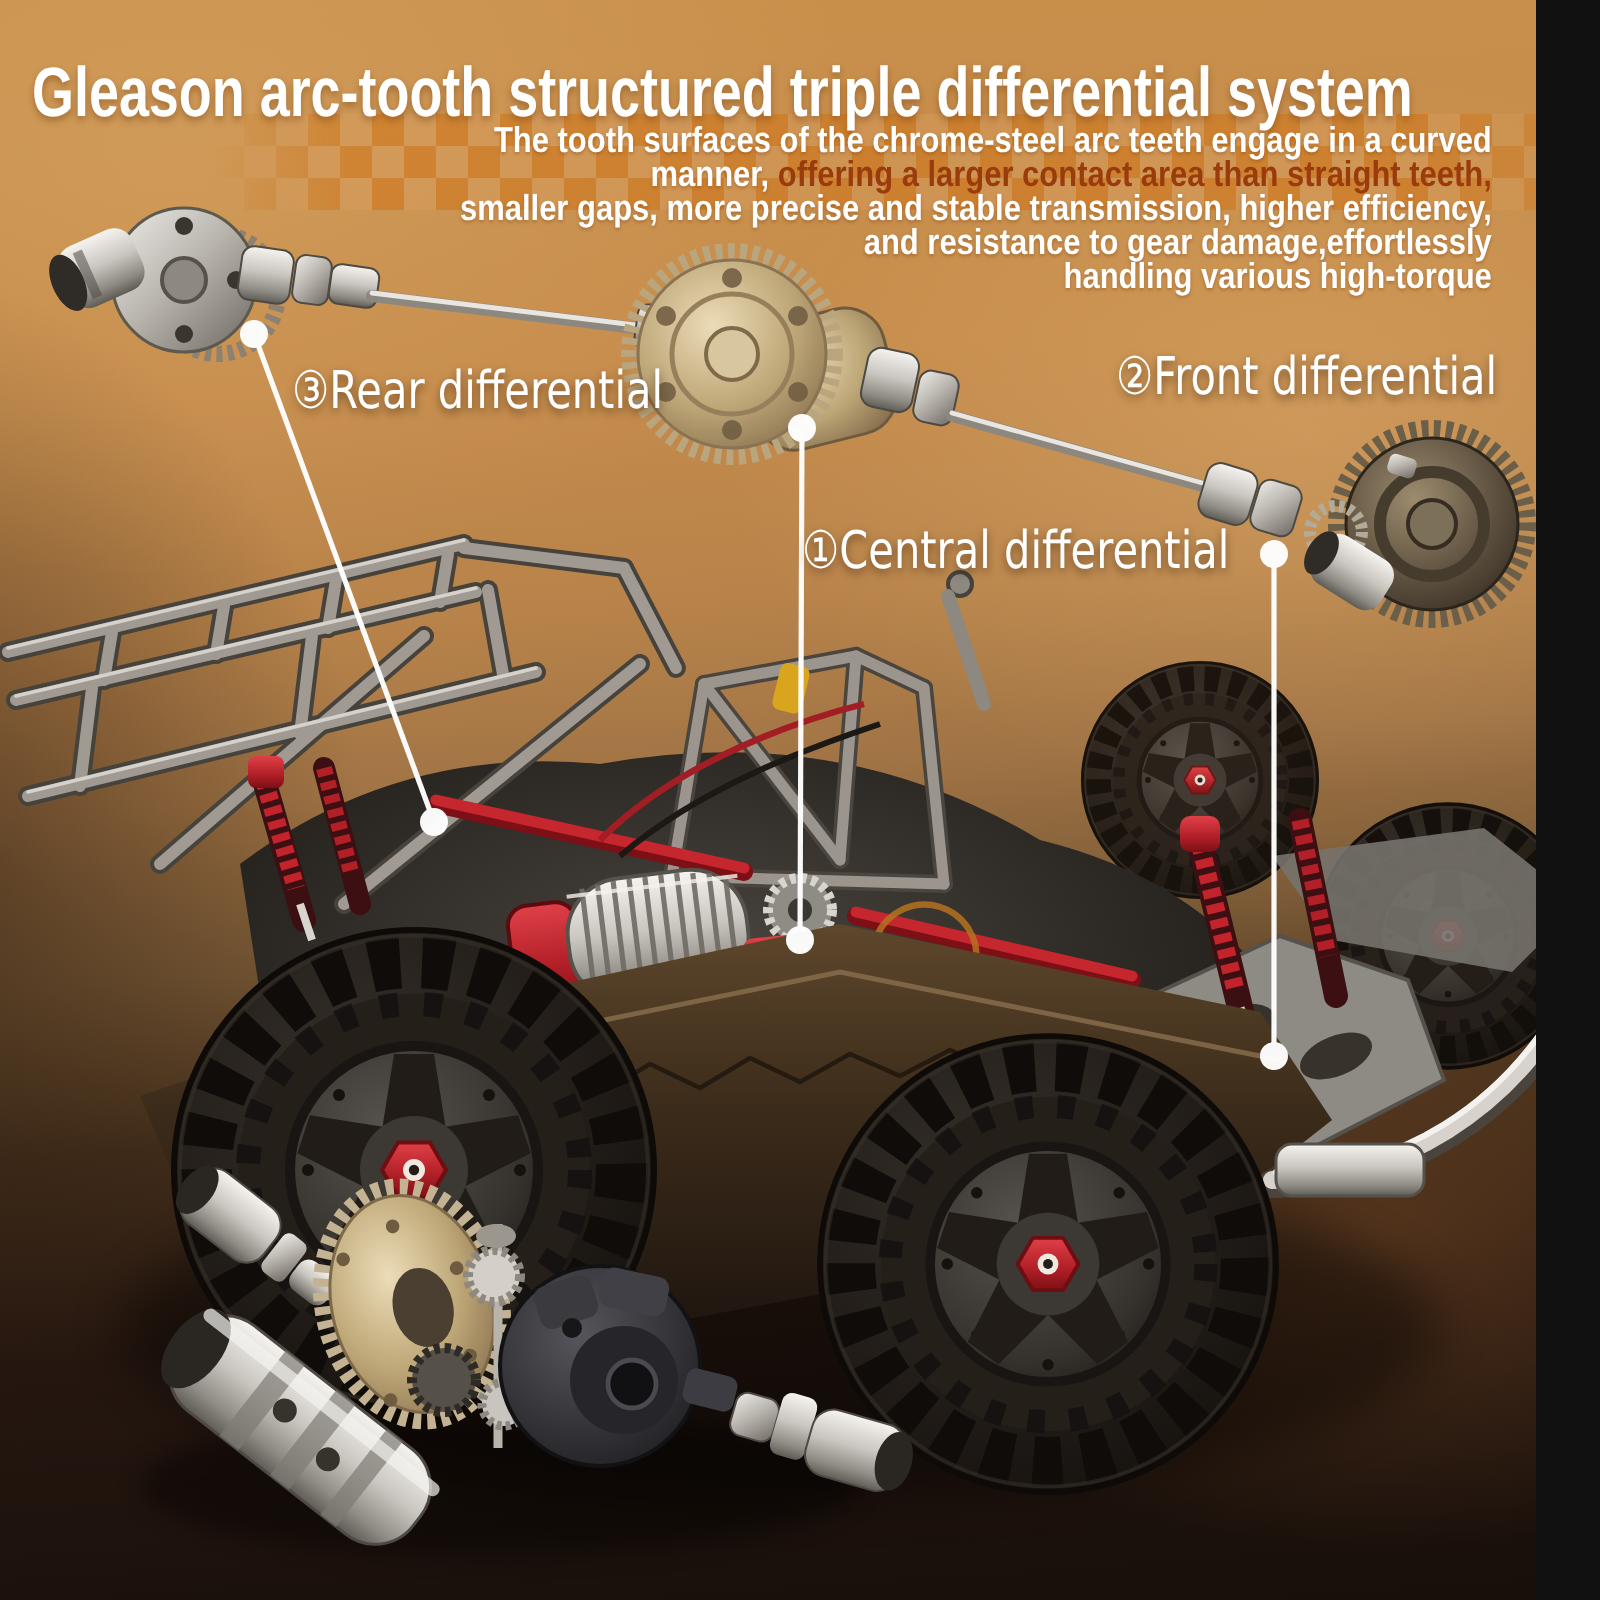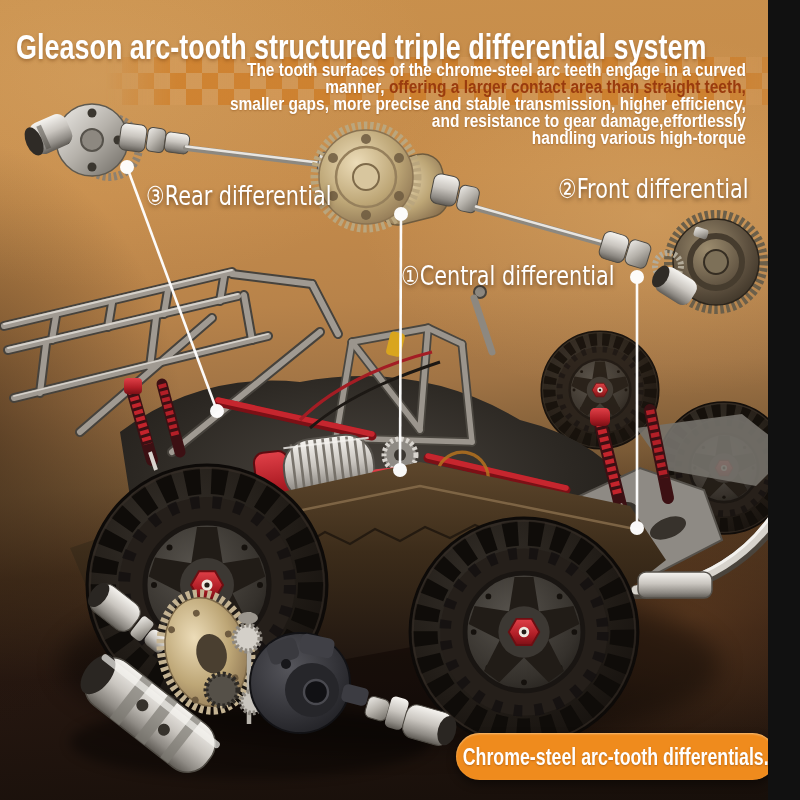--- a/index.html
+++ b/index.html
@@ -448,16 +448,13 @@
     <div><span>manner, </span><span class="red">offering a larger contact area than straight teeth,</span></div>
     <div>smaller gaps, more precise and stable transmission, higher efficiency,</div>
     <div>and resistance to gear damage,effortlessly</div>
     <div>handling various high-torque</div>
   </div>
 
   <div class="txt callout rear">③Rear differential</div>
   <div class="txt callout front">②Front differential</div>
   <div class="txt callout central">①Central differential</div>
 
-  <div class="badge">
-    <span>Chrome-steel arc-tooth differentials.</span>
-  </div>
 </div>
 
 </body></html>

